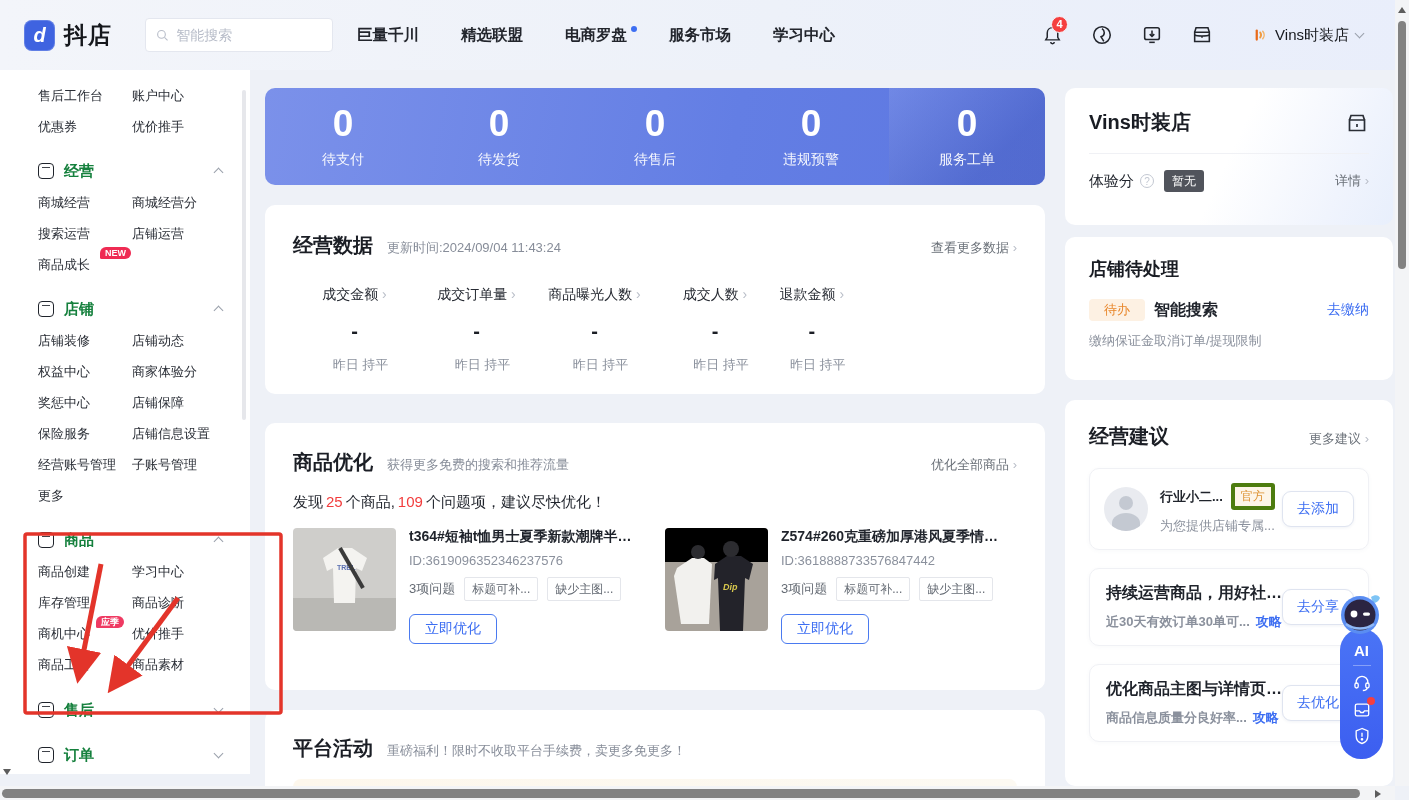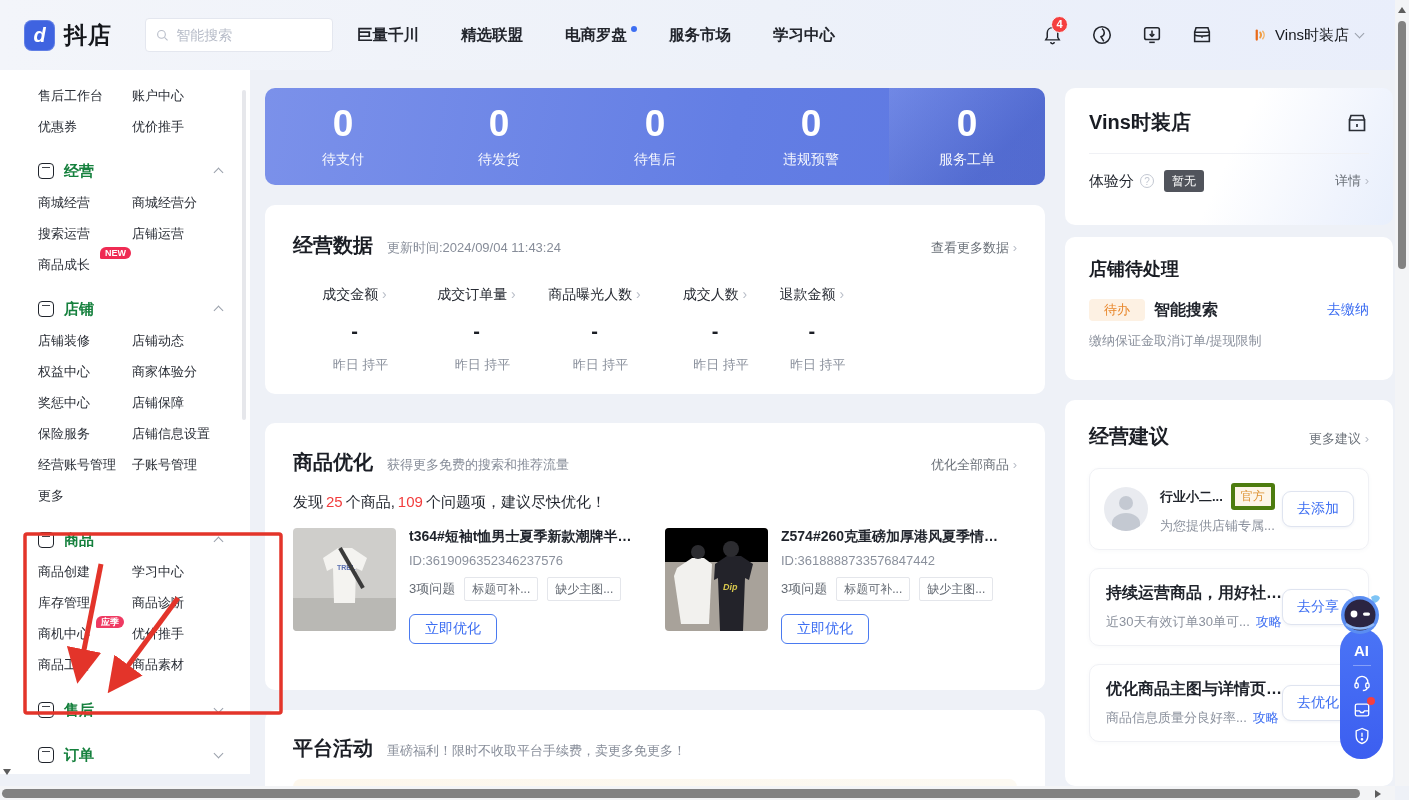--- a/index.html
+++ b/index.html
@@ -123,21 +123,21 @@
   .avatar::before { content:""; position:absolute; left:15px; top:9px; width:14px; height:14px; border-radius:50%; background:#c4c9d2; }
   .avatar::after { content:""; position:absolute; left:8px; top:26px; width:28px; height:20px; border-radius:50% 50% 0 0; background:#c4c9d2; }
   .sug-mid { margin-left:12px; min-width:0; }
   .sug-name-row { display:flex; align-items:center; }
   .sug-name { font-size:13px; font-weight:700; color:#1f232b; white-space:nowrap; }
   .official { margin-left:8px; background:#fdf5e8; border:4px solid #4d7c0f; color:#dd9334; font-size:12px; padding:1px 6px; border-radius:3px; }
   .sug-desc { font-size:13px; color:#8b919d; margin-top:7px; white-space:nowrap; overflow:hidden; text-overflow:ellipsis; max-width:150px; }
   .sug-btn { margin-left:auto; border:1px solid #dfe4f0; color:#3d6ef2; background:#fff; font-size:14px;
     padding:8px 14px; border-radius:9px; cursor:pointer; white-space:nowrap; flex:none; box-shadow:0 1px 3px rgba(70,90,140,.08); }
   .sug-title { font-size:16px; font-weight:700; color:#1f232b; white-space:nowrap; overflow:hidden; text-overflow:ellipsis; max-width:190px; }
-  .sug-line { display:flex; align-items:flex-end; margin-top:9px; }
+  .sug-line { display:flex; align-items:flex-end; margin-top:9px;font-weight:bold; }
   .sug-line .d { font-size:13px; color:#8b919d; white-space:nowrap; overflow:hidden; text-overflow:ellipsis; max-width:150px; }
   .strategy { font-size:13px; color:#3d6ef2; margin-left:6px; cursor:pointer; flex:none; }
 
   
   .mascot { position:absolute; left:1338px; top:591px; width:46px; height:46px; z-index:30; cursor:pointer; }
   .ai-pill { position:absolute; left:1340px; top:629px; width:43px; height:130px; z-index:29;
     background:linear-gradient(180deg,#4a74f6,#3c5ef0); border-radius:21px; display:flex; flex-direction:column;
     align-items:center; justify-content:space-evenly; padding:6px 0; }
   .ai-label { color:#fff; font-size:15px; font-weight:700; cursor:pointer; }
   .ai-div { width:18px; border-top:1px solid rgba(255,255,255,.35); }

